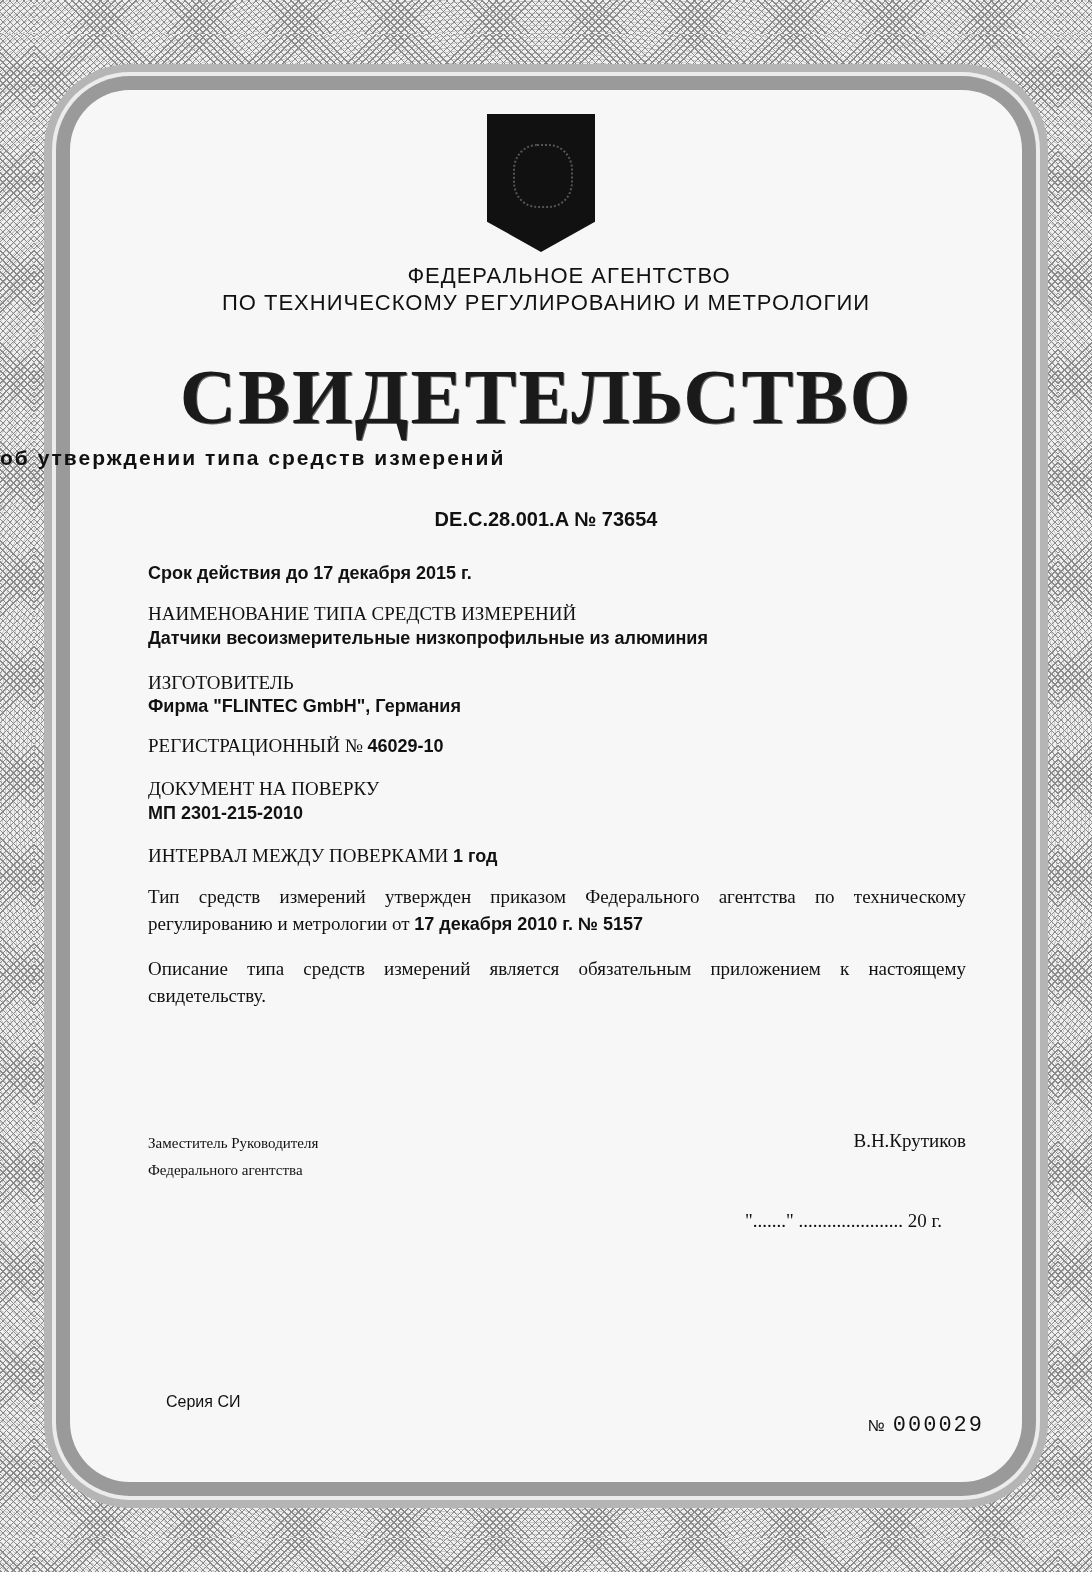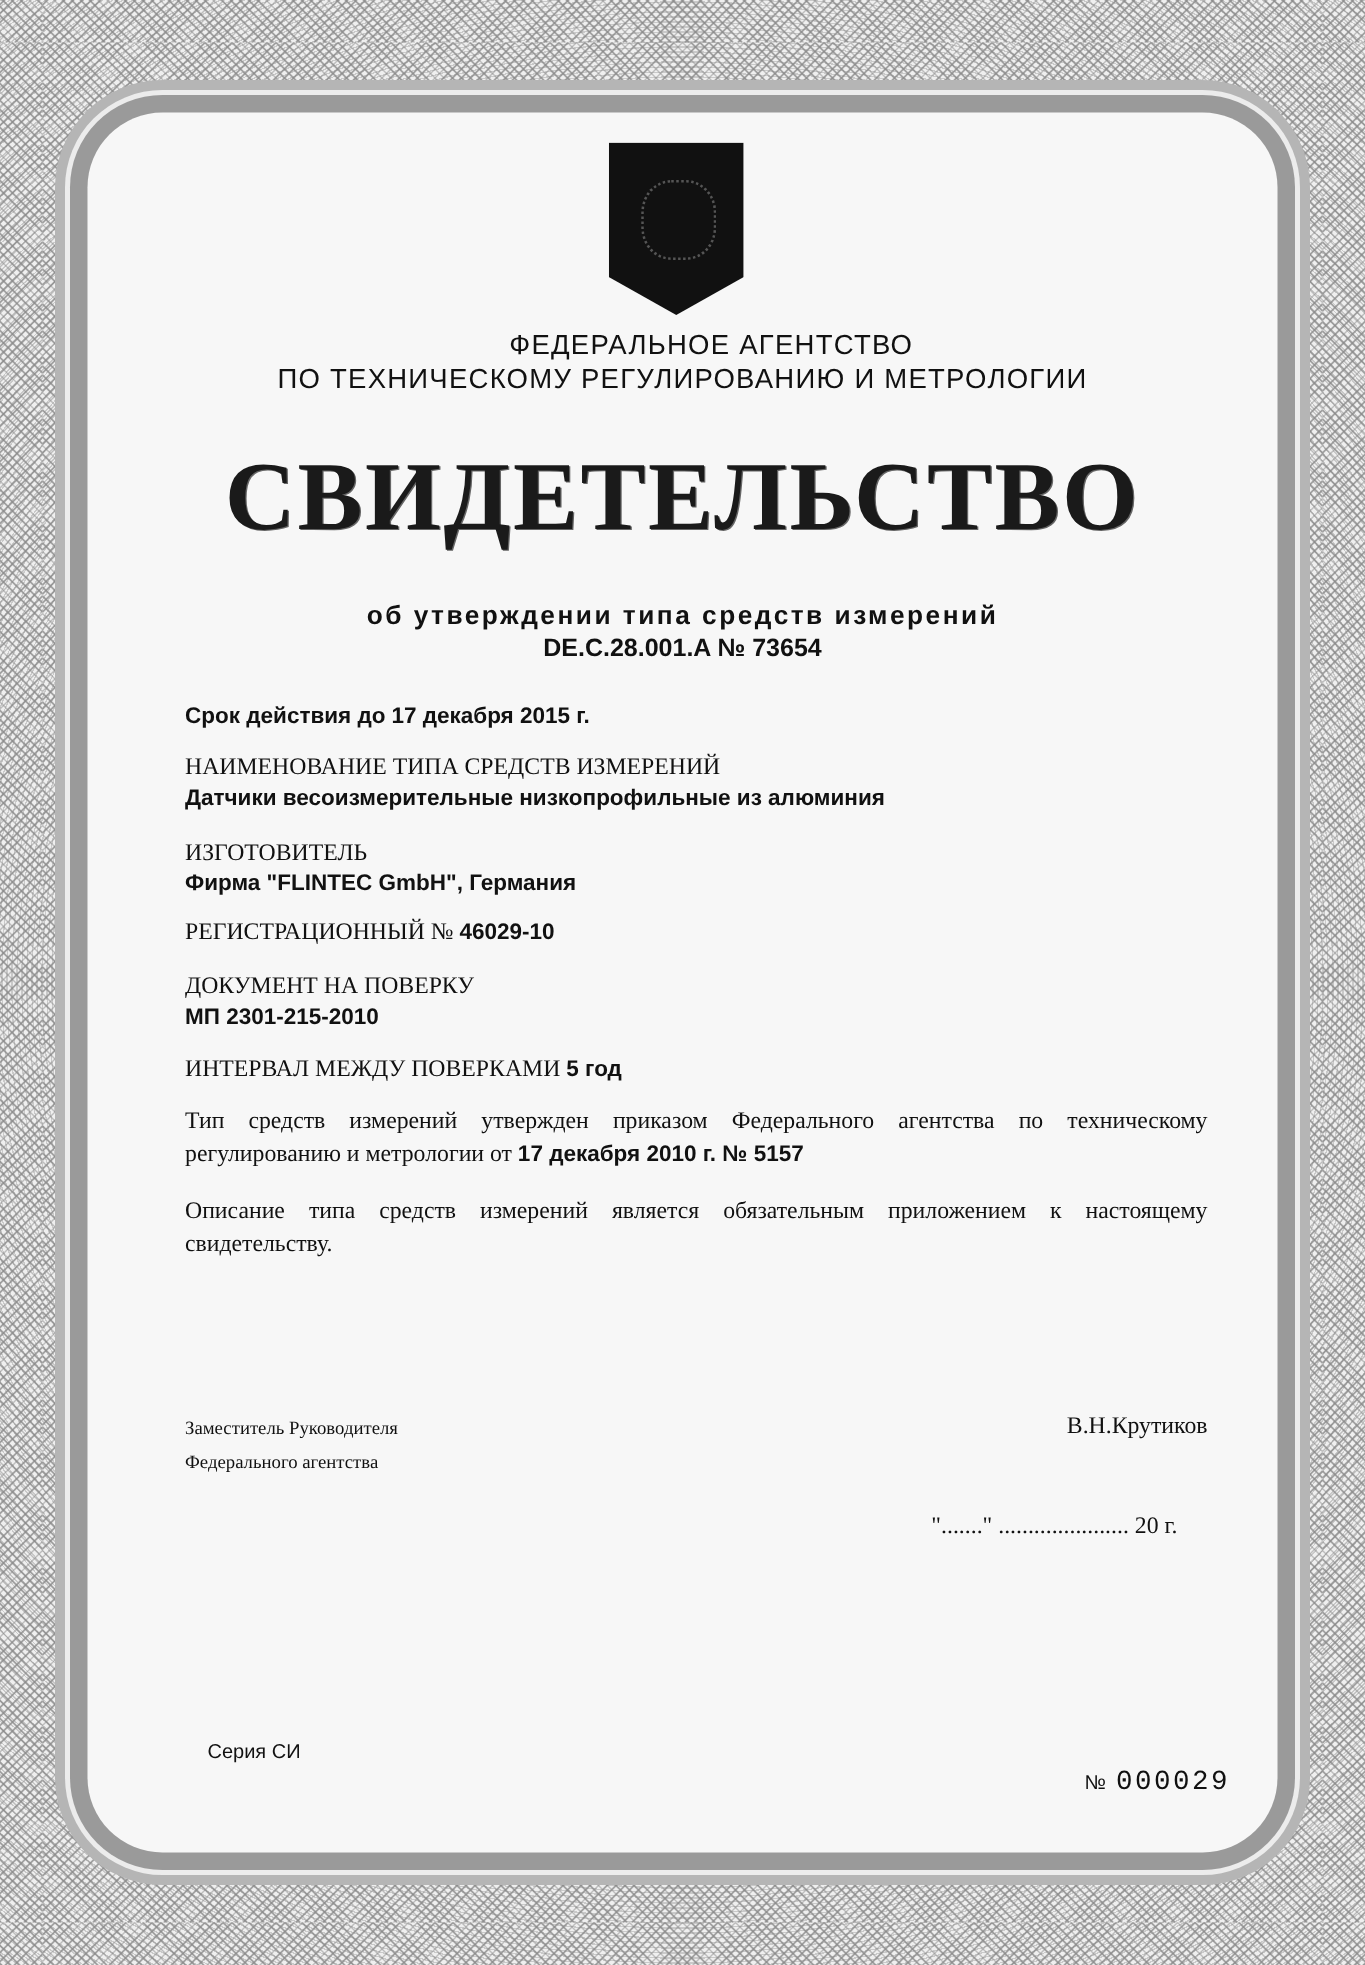--- a/index.html
+++ b/index.html
@@ -42,24 +42,23 @@
   }
   .agency.l1 { top: 263px; padding-left: 23px; }
   .agency.l2 { top: 290px; }
   .title {
     position: absolute; left: 0; width: 1092px; top: 352px; text-align: center;
     font-family: "Liberation Serif", serif; font-weight: bold; font-size: 78px;
     letter-spacing: 2px; color: #1a1a1a;
     text-shadow: 1px 1px 0 #666;
   }
   .subtitle {
-    position: absolute; left: 0; width: 1092px; top: 446px; text-align: center;
+    position: absolute; left: 0; width: 1092px; top: 446px; text-align: left;
     font-family: "Liberation Sans", sans-serif; font-weight: bold; font-size: 21px;
     letter-spacing: 2px;
-    margin-top: 35px;
   }
   .certno {
     position: absolute; left: 0; width: 1092px; top: 508px; text-align: center;
     font-family: "Liberation Sans", sans-serif; font-weight: bold; font-size: 20px;
   }
   .field { position: absolute; left: 148px; font-size: 19px; }
   .b { font-family: "Liberation Sans", sans-serif; font-weight: bold; font-size: 18px; }
   .para { position: absolute; left: 148px; width: 818px; font-size: 19px; line-height: 27px; text-align: justify; text-align-last: left; }
   .sig-l { position: absolute; left: 148px; top: 1130px; font-size: 15px; line-height: 27px; }
   .sig-r { position: absolute; right: 126px; top: 1130px; font-size: 19px; }
@@ -100,21 +99,21 @@
 <div class="field" style="top:735px;">
   <span>РЕГИСТРАЦИОННЫЙ №</span>
   <span class="b">46029-10</span>
 </div>
 
 <div class="field" style="top:778px;">ДОКУМЕНТ НА ПОВЕРКУ</div>
 <div class="field b" style="top:803px;">МП 2301-215-2010</div>
 
 <div class="field" style="top:845px;">
   <span>ИНТЕРВАЛ МЕЖДУ ПОВЕРКАМИ</span>
-  <span class="b">5 год</span>
+  <span class="b">1 год</span>
 </div>
 
 <div class="para" style="top:883px;">
   <span>Тип средств измерений утвержден приказом Федерального агентства по техническому регулированию и метрологии от</span>
   <span class="b">17 декабря 2010 г. № 5157</span>
 </div>
 
 <div class="para" style="top:955px;">Описание типа средств измерений является обязательным приложением к настоящему свидетельству.</div>
 
 <div class="sig-l">

